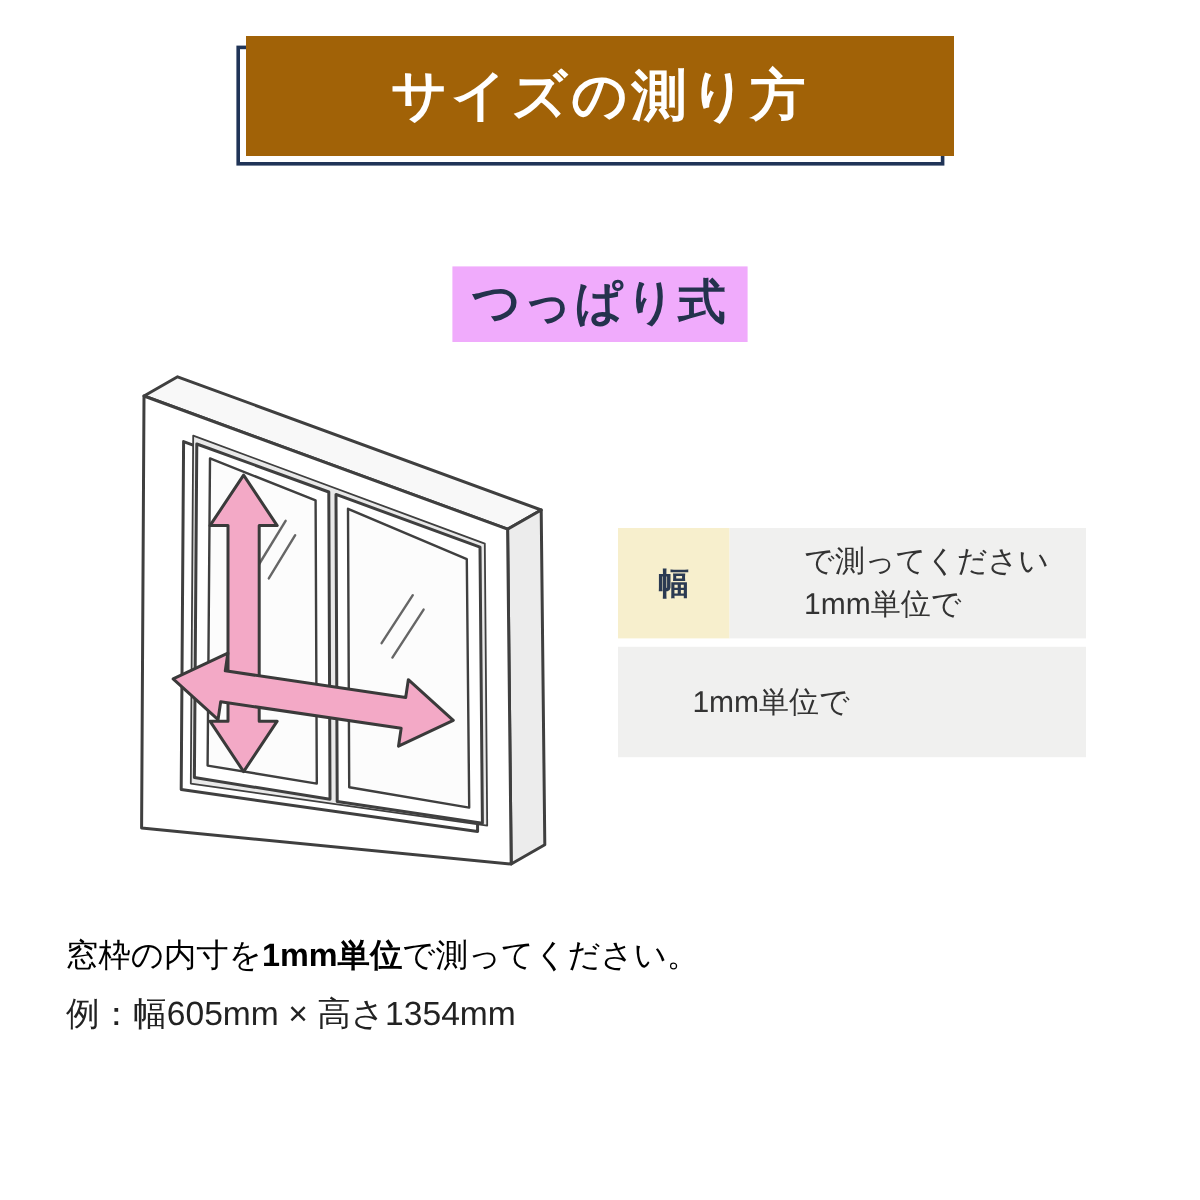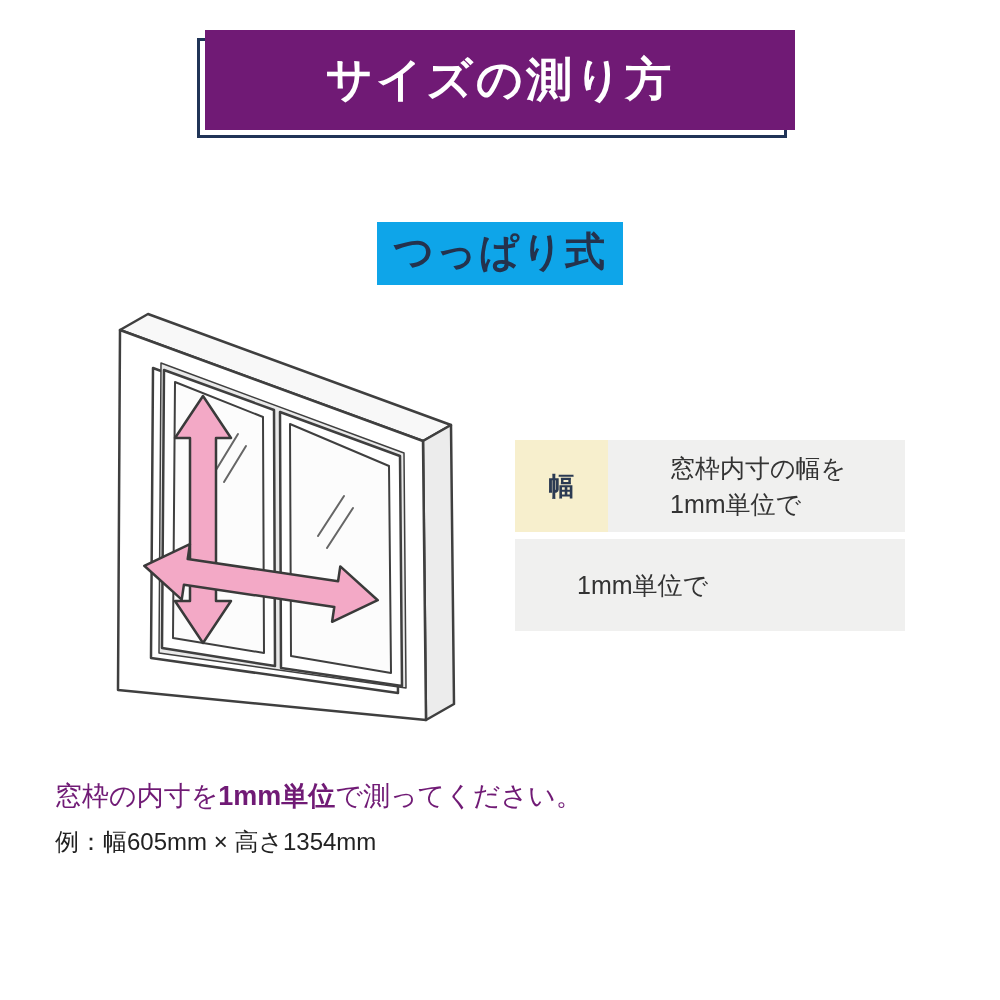--- a/index.html
+++ b/index.html
@@ -2,44 +2,44 @@
 <html><head>
 <meta charset="utf-8">
 <style>
   html,body{margin:0;padding:0;background:#ffffff;}
   body{font-family:"Liberation Sans","DejaVu Sans",sans-serif;color:#2b3a52;}
   .canvas{position:relative;width:1000px;height:1000px;background:#ffffff;overflow:hidden;}
 
   
   .title-wrap{position:absolute;left:205px;top:30px;width:590px;height:100px;}
   .title-shadow{position:absolute;left:-8px;top:8px;width:584px;height:94px;border:3px solid #203457;background:#ffffff;}
-  .title-box{position:absolute;left:0;top:0;width:100%;height:100%;background:#701a75;
+  .title-box{position:absolute;left:0;top:0;width:100%;height:100%;background:#a16207;
              display:flex;align-items:center;justify-content:center;}
   .title-box span{color:#ffffff;font-size:46px;font-weight:bold;letter-spacing:3px;}
 
   
   .subtitle-row{position:absolute;left:0;top:222px;width:100%;text-align:center;}
-  .subtitle-row span{display:inline-block;background:#0ea5e9;color:#24324d;
+  .subtitle-row span{display:inline-block;background:#f0abfc;color:#24324d;
                      font-size:40px;font-weight:bold;letter-spacing:2px;padding:2px 16px 6px 16px;}
 
   
   .illustration{position:absolute;left:108px;top:298px;width:360px;height:450px;}
 
   
   .spec-table{position:absolute;left:515px;top:440px;width:390px;}
   .spec-row{display:flex;height:92px;margin-bottom:7px;}
   .spec-head{flex:0 0 93px;background:#f7efcd;display:flex;align-items:center;justify-content:center;
              font-size:26px;font-weight:bold;color:#2b3a52;}
   .spec-body{flex:1;background:#f0f0ef;display:flex;flex-direction:column;justify-content:center;
              padding-left:62px;font-size:25px;line-height:1.45;color:#333333;}
 
   
-  .footer-line1{position:absolute;left:55px;top:778px;font-size:27px;color:#701a75;}
+  .footer-line1{position:absolute;left:55px;top:778px;font-size:27px;color:#000000;}
   .footer-line1 .em{font-weight:bold;}
-  .footer-line2{position:absolute;left:55px;top:826px;font-size:24px;color:#222222;}
+  .footer-line2{position:absolute;left:55px;top:826px;font-size:28px;color:#222222;}
 </style>
 </head>
 <body>
 
 <div class="canvas">
 
   <div class="title-wrap">
     <div class="title-shadow"></div>
     <div class="title-box">
       <span>サイズの測り方</span>
@@ -72,21 +72,21 @@
       <g transform="translate(153,285) rotate(8.4)">
         <polygon points="-118,0 -76,-28 -76,-13 76,-13 76,-28 118,0 76,28 76,13 -76,13 -76,28"></polygon>
       </g>
     </g>
   </svg>
 
   <div class="spec-table">
     <div class="spec-row">
       <div class="spec-head">幅</div>
       <div class="spec-body">
-        <span>窓枠内寸の幅を</span>
+        <span>で測ってください</span>
         <span>1mm単位で</span>
       </div>
     </div>
     <div class="spec-row">
       <div class="spec-body">
         <span>1mm単位で</span>
       </div>
     </div>
   </div>
 

